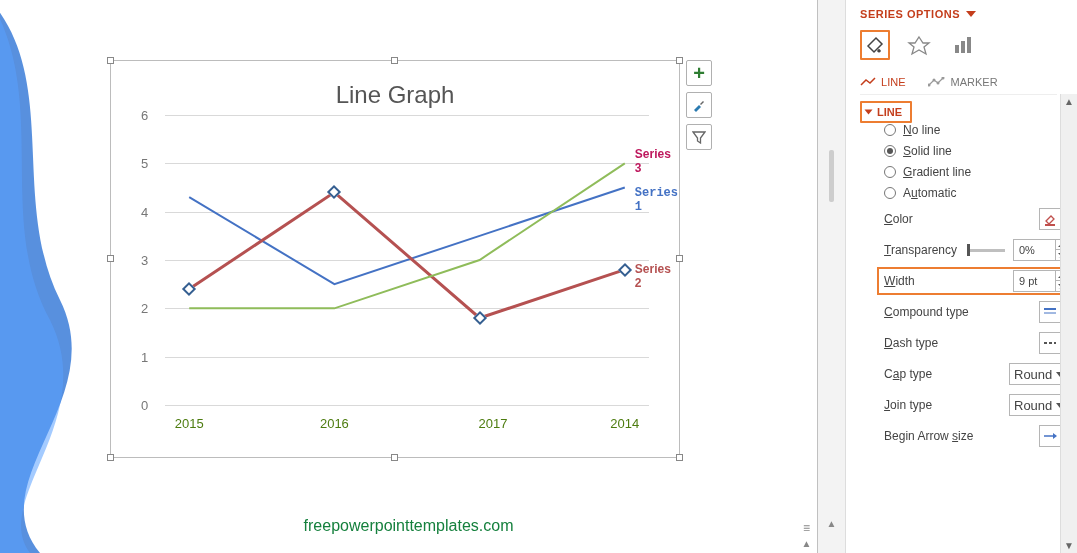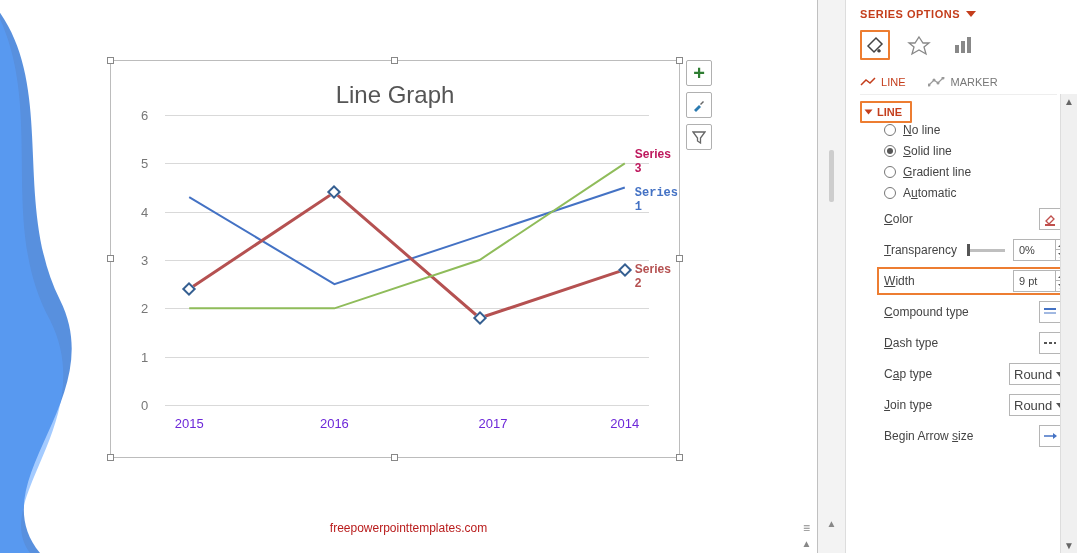--- a/index.html
+++ b/index.html
@@ -9,28 +9,28 @@
   .blue-swirl { position: absolute; left: 0; top: 0; width: 80px; height: 553px; overflow: hidden; }
   .chart-box { position: absolute; left: 110px; top: 60px; width: 570px; height: 398px; border: 1px solid #bcbcbc; background: #fff; }
   .chart-box .handle { position: absolute; width: 7px; height: 7px; background:#fff; border:1px solid #888; }
   .h-tl{top:-4px;left:-4px}.h-tm{top:-4px;left:50%;margin-left:-4px}.h-tr{top:-4px;right:-4px}
   .h-ml{top:50%;left:-4px;margin-top:-4px}.h-mr{top:50%;right:-4px;margin-top:-4px}
   .h-bl{bottom:-4px;left:-4px}.h-bm{bottom:-4px;left:50%;margin-left:-4px}.h-br{bottom:-4px;right:-4px}
   .chart-title { text-align:center; font-size:24px; color:#555; font-weight:400; padding:20px 0 6px; font-family:"Segoe UI",Arial,sans-serif; }
   .plot-area { position: relative; margin: 0 30px 0 54px; height: 290px; }
   .gridline { position:absolute; left:0; right:0; border-top:1px solid #d9d9d9; }
   .ylabel { position:absolute; left:-24px; transform:translateY(-50%); color:#777; font-size:13px; }
-  .xlabel { position:absolute; bottom:-26px; transform:translateX(-50%); color:#6d28d9; font-size:13px; }
+  .xlabel { position:absolute; bottom:-26px; transform:translateX(-50%); color:#4d7c0f; font-size:13px; }
   .series-lbl { position:absolute; font-size:12px; font-weight:bold; }
   .series-lbl.s1{color:#4472c4}.series-lbl.s2{color:#b55151}.series-lbl.s3{color:#be185d}
   .marker { position:absolute; width:10px; height:10px; transform:translate(-5px,-5px) rotate(45deg); background:#fff; border:2px solid #4f81bd; pointer-events:none; }
   .marker::after{content:"";position:absolute;inset:-3px;border:1px solid #4f81bd00}
   .floating-btns { position:absolute; left:686px; top:60px; display:flex; flex-direction:column; gap:6px; }
   .fbtn { width:26px;height:26px;border:1px solid #b0b0b0;background:#fff;border-radius:2px;display:flex;align-items:center;justify-content:center;font-size:15px;color:#555; cursor:pointer; }
-  .watermark { position:absolute; left:0; right:0; bottom:18px; text-align:center; color:#b91c1c; font-size:12px; }
+  .watermark { position:absolute; left:0; right:0; bottom:18px; text-align:center; color:#15803d; font-size:16px; }
   
   .right-panel { flex:1; display:flex; position:relative; }
   .gutter { width:28px; background:#f3f3f3; border-right:1px solid #ddd; display:flex;flex-direction:column;justify-content:space-between;align-items:center;padding:150px 0 24px}
   .gutter .bar{width:5px;height:52px;background:#cdcdcd;border-radius:2px}
   .panel-body { flex:1; padding:8px 6px 0 14px; position:relative; }
   .panel-header { color:#c43e1c; font-weight:bold; font-size:11px; letter-spacing:.5px; display:flex;align-items:center;gap:6px;margin-bottom:10px; }
   .panel-header .tri{width:0;height:0;border-left:5px solid transparent;border-right:5px solid transparent;border-top:6px solid #c43e1c}
   .icon-row { display:flex; gap:14px; align-items:center; margin-bottom:14px; }
   .tool-icon { width:30px;height:30px;display:flex;align-items:center;justify-content:center; }
   .tool-icon svg{overflow:visible}

